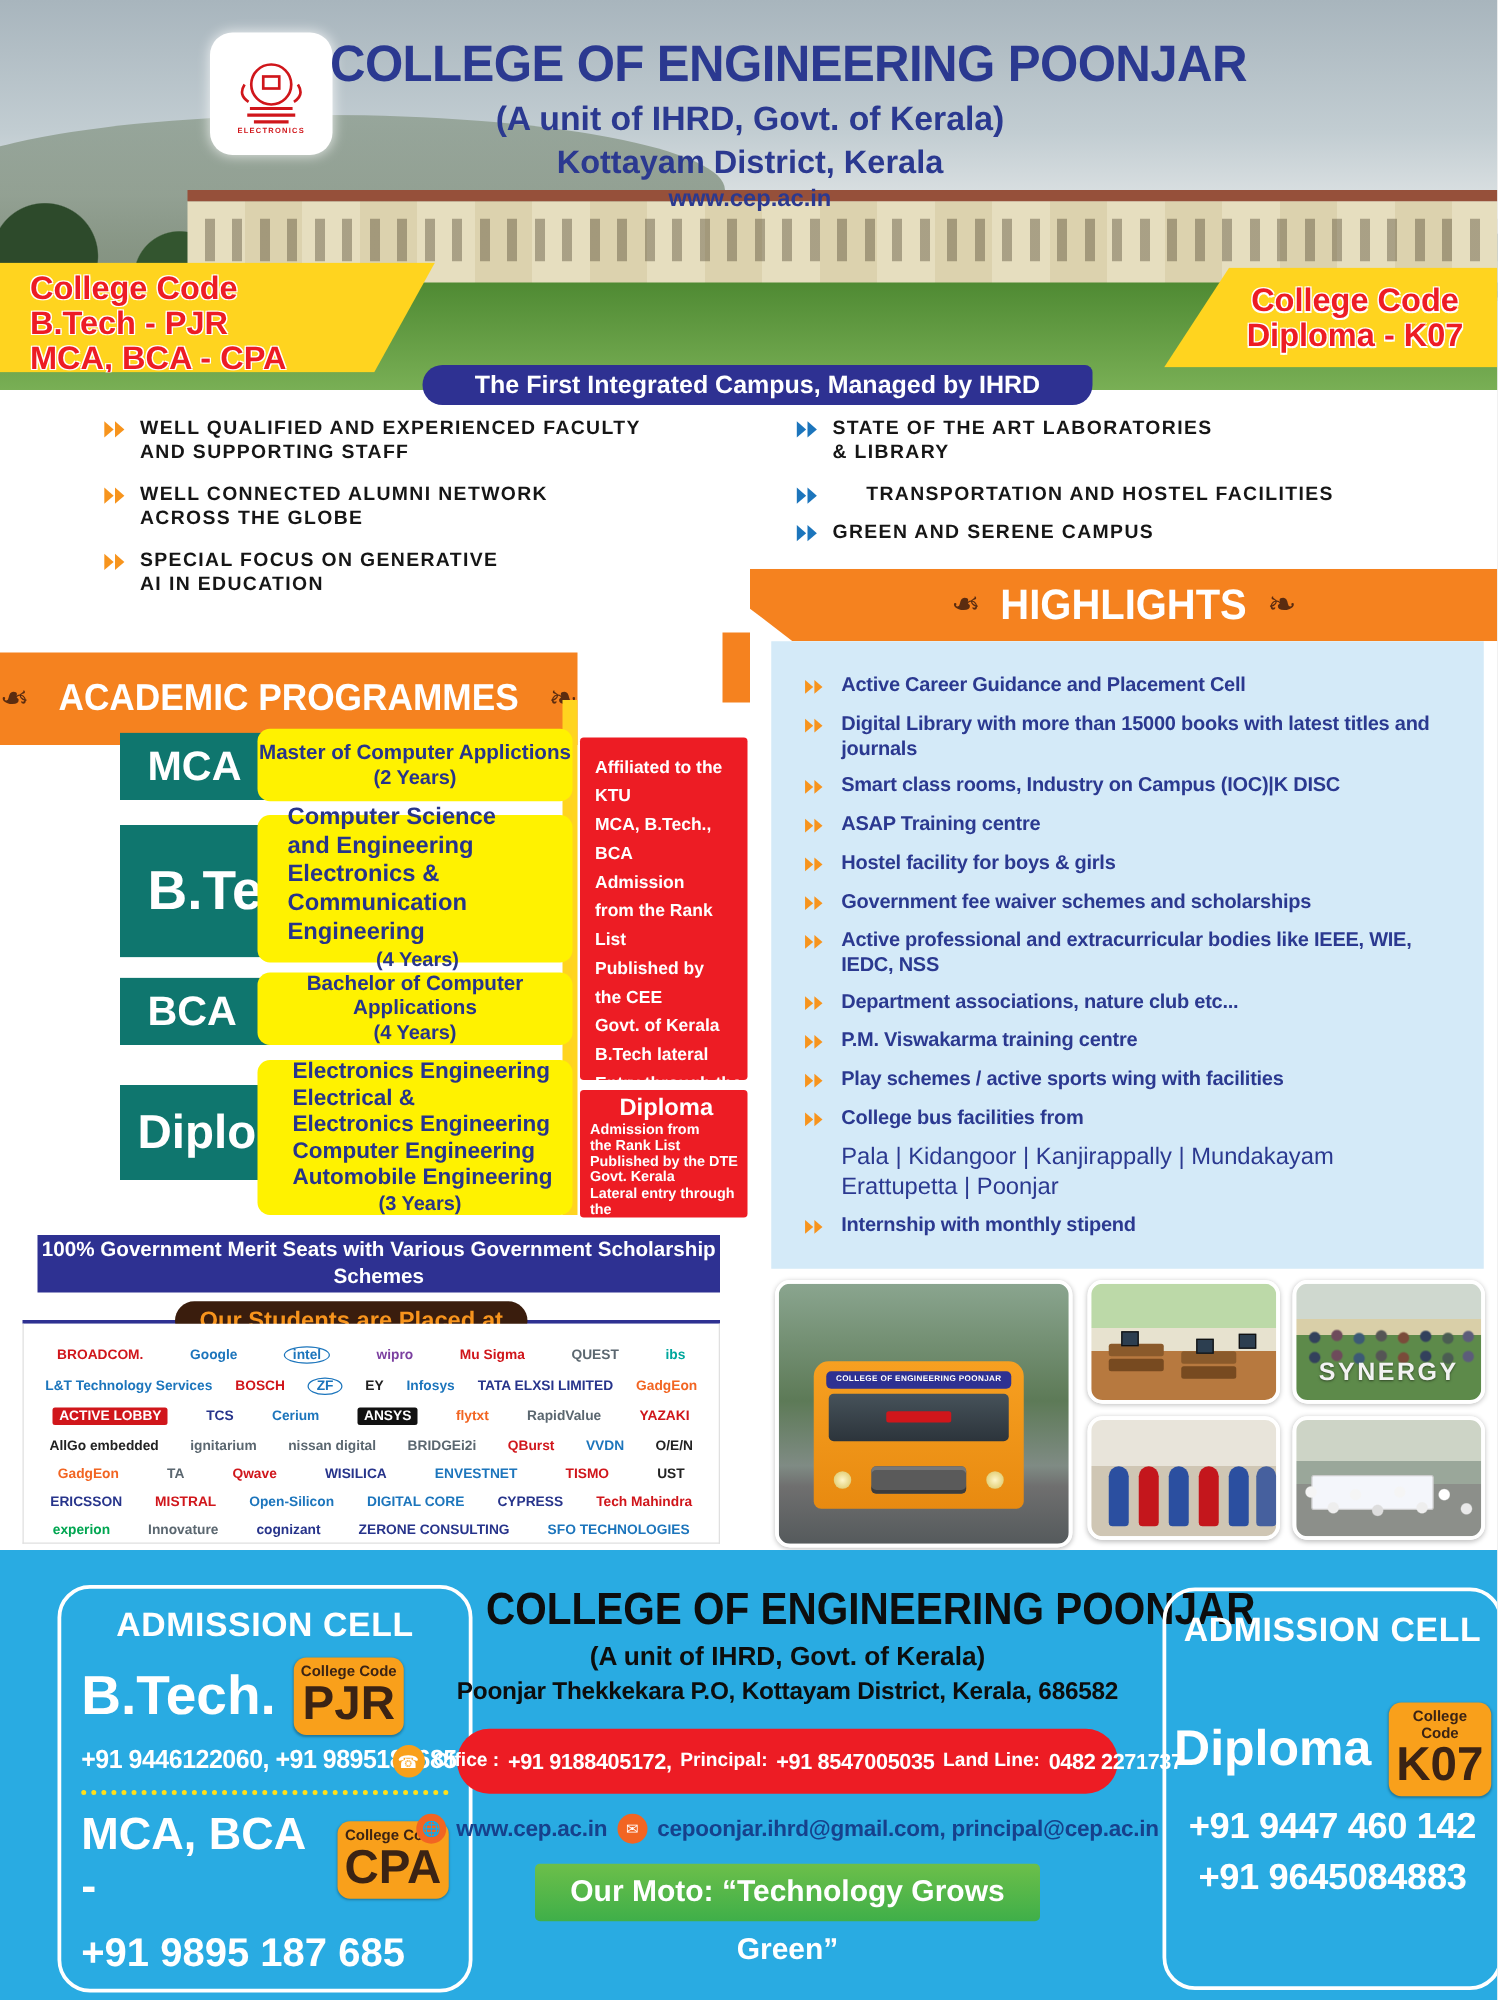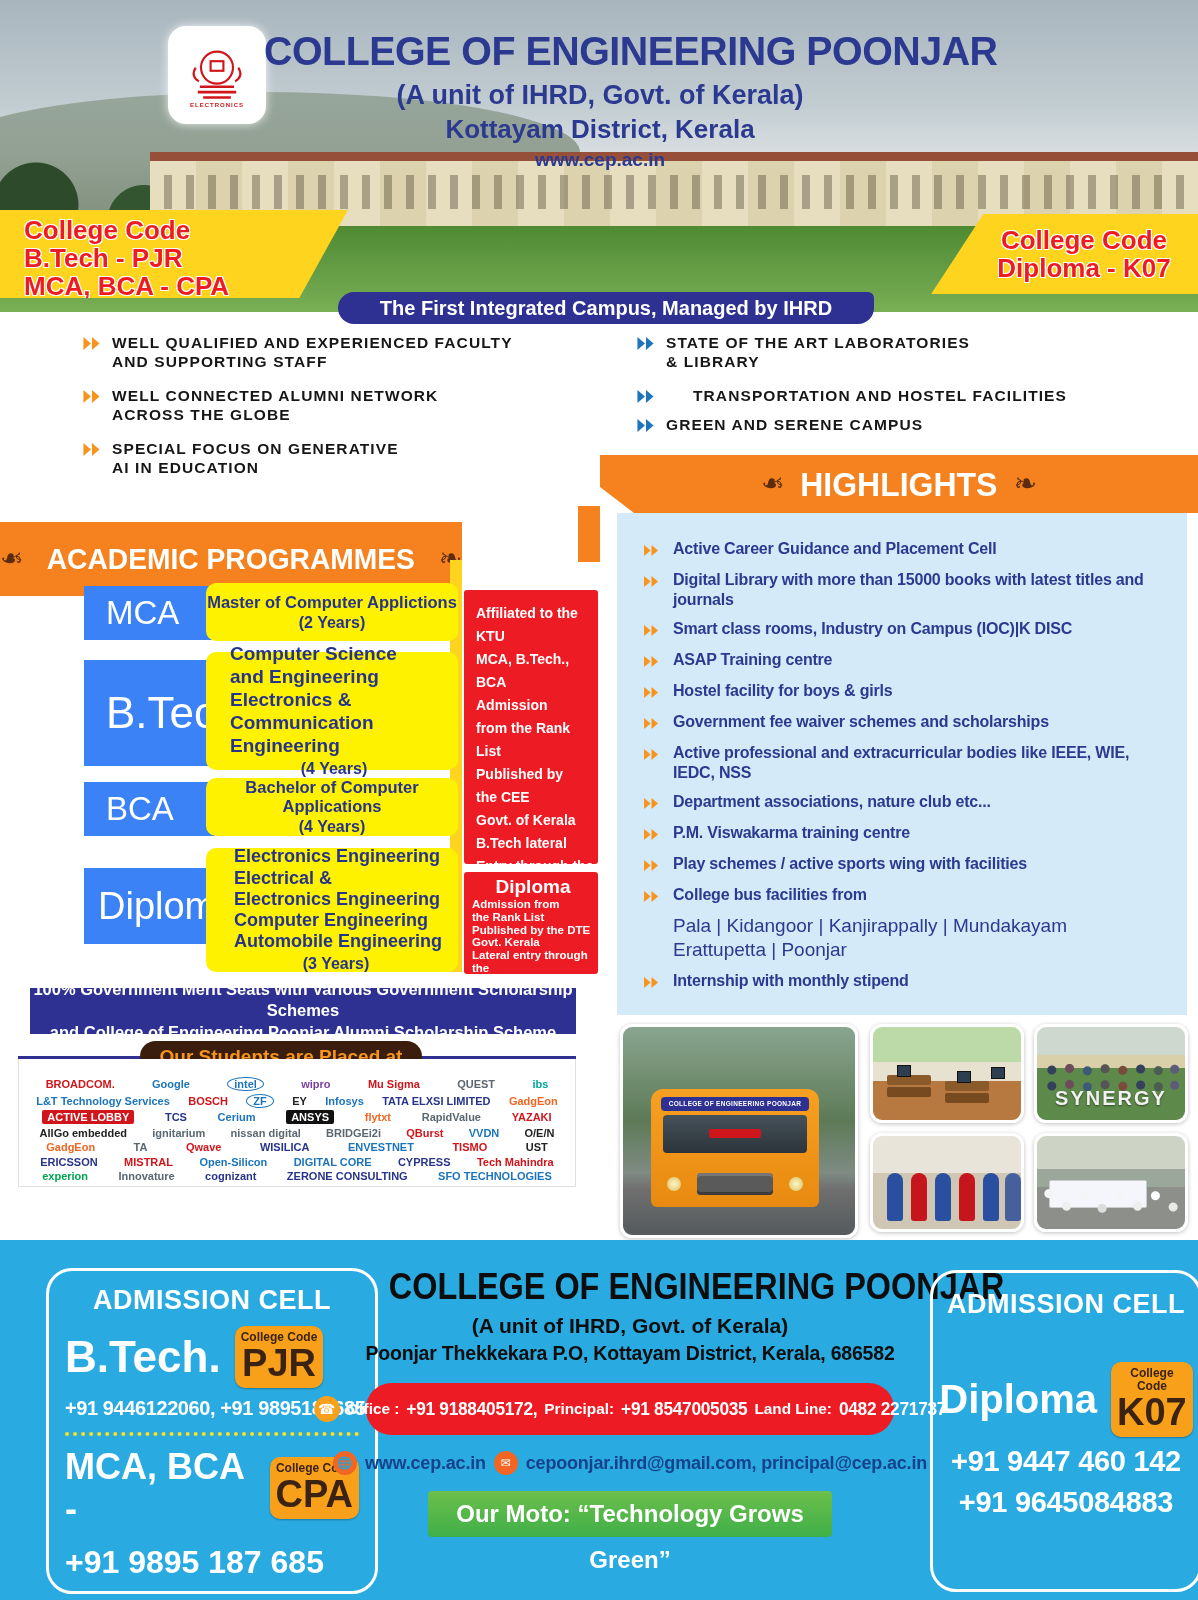--- a/index.html
+++ b/index.html
@@ -64,22 +64,22 @@
   .ftxt .l{display:block;}
 
   
   .acad-head{position:absolute;left:0;top:522px;width:462px;height:74px;background:#f5821f;
         display:flex;align-items:center;justify-content:center;gap:12px;}
   .acad-title{color:#fff;font-weight:800;font-size:30px;transform:scaleX(.94);white-space:nowrap;}
   .flo{color:#5b2c10;font-size:28px;line-height:1;}
   .flo.flip{transform:scaleX(-1);}
   .ystrip{position:absolute;left:450px;top:560px;width:12px;height:412px;background:#ffd41f;}
 
-  .parrow{position:absolute;left:84px;background:#3b82f6;color:#fff;display:flex;align-items:center;
-        padding-left:22px;font-weight:400;clip-path:polygon(0 0,74% 0,100% 50%,74% 100%,0 100%);width:176px;box-sizing:border-box;}
+  .parrow{position:absolute;left:96px;background:#0f766e;color:#fff;display:flex;align-items:center;
+        padding-left:22px;font-weight:700;clip-path:polygon(0 0,74% 0,100% 50%,74% 100%,0 100%);width:176px;box-sizing:border-box;}
   .pa0{top:586px;height:54px;font-size:33px;}
   .pa1{top:660px;height:106px;font-size:44px;}
   .pa2{top:782px;height:54px;font-size:33px;}
   .pa3{top:868px;height:76px;font-size:38px;padding-left:14px;}
 
   .ybox{position:absolute;left:206px;width:252px;background:#fff200;border-radius:10px;color:#27348b;
         font-weight:800;display:flex;flex-direction:column;justify-content:center;box-sizing:border-box;}
   .yb0{top:583px;height:58px;text-align:center;font-size:16.5px;}
   .yb1{top:652px;height:118px;font-size:19px;line-height:1.2;padding-left:24px;}
   .yb2{top:778px;height:58px;text-align:center;font-size:16.5px;}
@@ -94,21 +94,21 @@
   .rb2 .rt{font-size:19px;font-weight:800;text-align:center;line-height:22px;}
   .rb2 .rl{font-size:11.5px;font-weight:700;line-height:12.8px;}
 
   .merit{position:absolute;left:30px;top:988px;width:546px;height:46px;background:#2e3192;color:#fff;
         display:flex;flex-direction:column;justify-content:center;text-align:center;}
   .merit div{font-size:16.5px;font-weight:700;line-height:1.3;}
 
   .placed-line{position:absolute;left:18px;top:1056px;width:558px;height:3px;background:#2e3192;}
   .placed-pill{position:absolute;left:140px;top:1041px;width:282px;height:31px;background:#3a1d0d;
         border-radius:16px;color:#f7941d;font-weight:800;font-size:19px;text-align:center;line-height:31px;}
-  .logos{position:absolute;left:18px;top:1059px;width:558px;height:128px;background:#fff;
+  .logos{position:absolute;left:18px;top:1059px;width:558px;height:176px;background:#fff;
         border:1px solid #e0e0e0;border-top:none;box-sizing:border-box;padding:18px 8px 4px 8px;
         display:flex;flex-direction:column;justify-content:space-between;}
   .lrow{display:flex;justify-content:space-around;align-items:center;}
   .lg{font-size:11px;font-weight:800;white-space:nowrap;}
   .cR{color:#d0161b;}.cB{color:#1c75bc;}.cN{color:#27348b;}.cG{color:#00a651;}
   .cO{color:#f26522;}.cT{color:#00a79d;}.cK{color:#222;}.cY{color:#5b6770;}.cP{color:#7b3fa0;}
   .chR{background:#d0161b;color:#fff;padding:1px 5px;border-radius:2px;}
   .chK{background:#111;color:#fff;padding:1px 5px;border-radius:2px;}
   .oval{border:1.5px solid #1c75bc;border-radius:50%;padding:0 6px;}
 
@@ -377,21 +377,20 @@
     <div class="rl">Admission from</div>
     <div class="rl">the Rank List</div>
     <div class="rl">Published by the DTE</div>
     <div class="rl">Govt. Kerala</div>
     <div class="rl">Lateral entry through the</div>
     <div class="rl">DTE, Govt. of Kerala</div>
   </div>
 
   <div class="merit">
     <div>100% Government Merit Seats with Various Government Scholarship Schemes</div>
-    <div>and College of Engineering Poonjar Alumni Scholarship Scheme</div>
   </div>
 
   <div class="placed-line"></div>
   <div class="placed-pill">Our Students are Placed at</div>
   <div class="logos">
     <div class="lrow">
       <span class="lg cR">BROADCOM.</span>
       <span class="lg cB">Google</span>
       <span class="lg cB oval">intel</span>
       <span class="lg cP">wipro</span>

